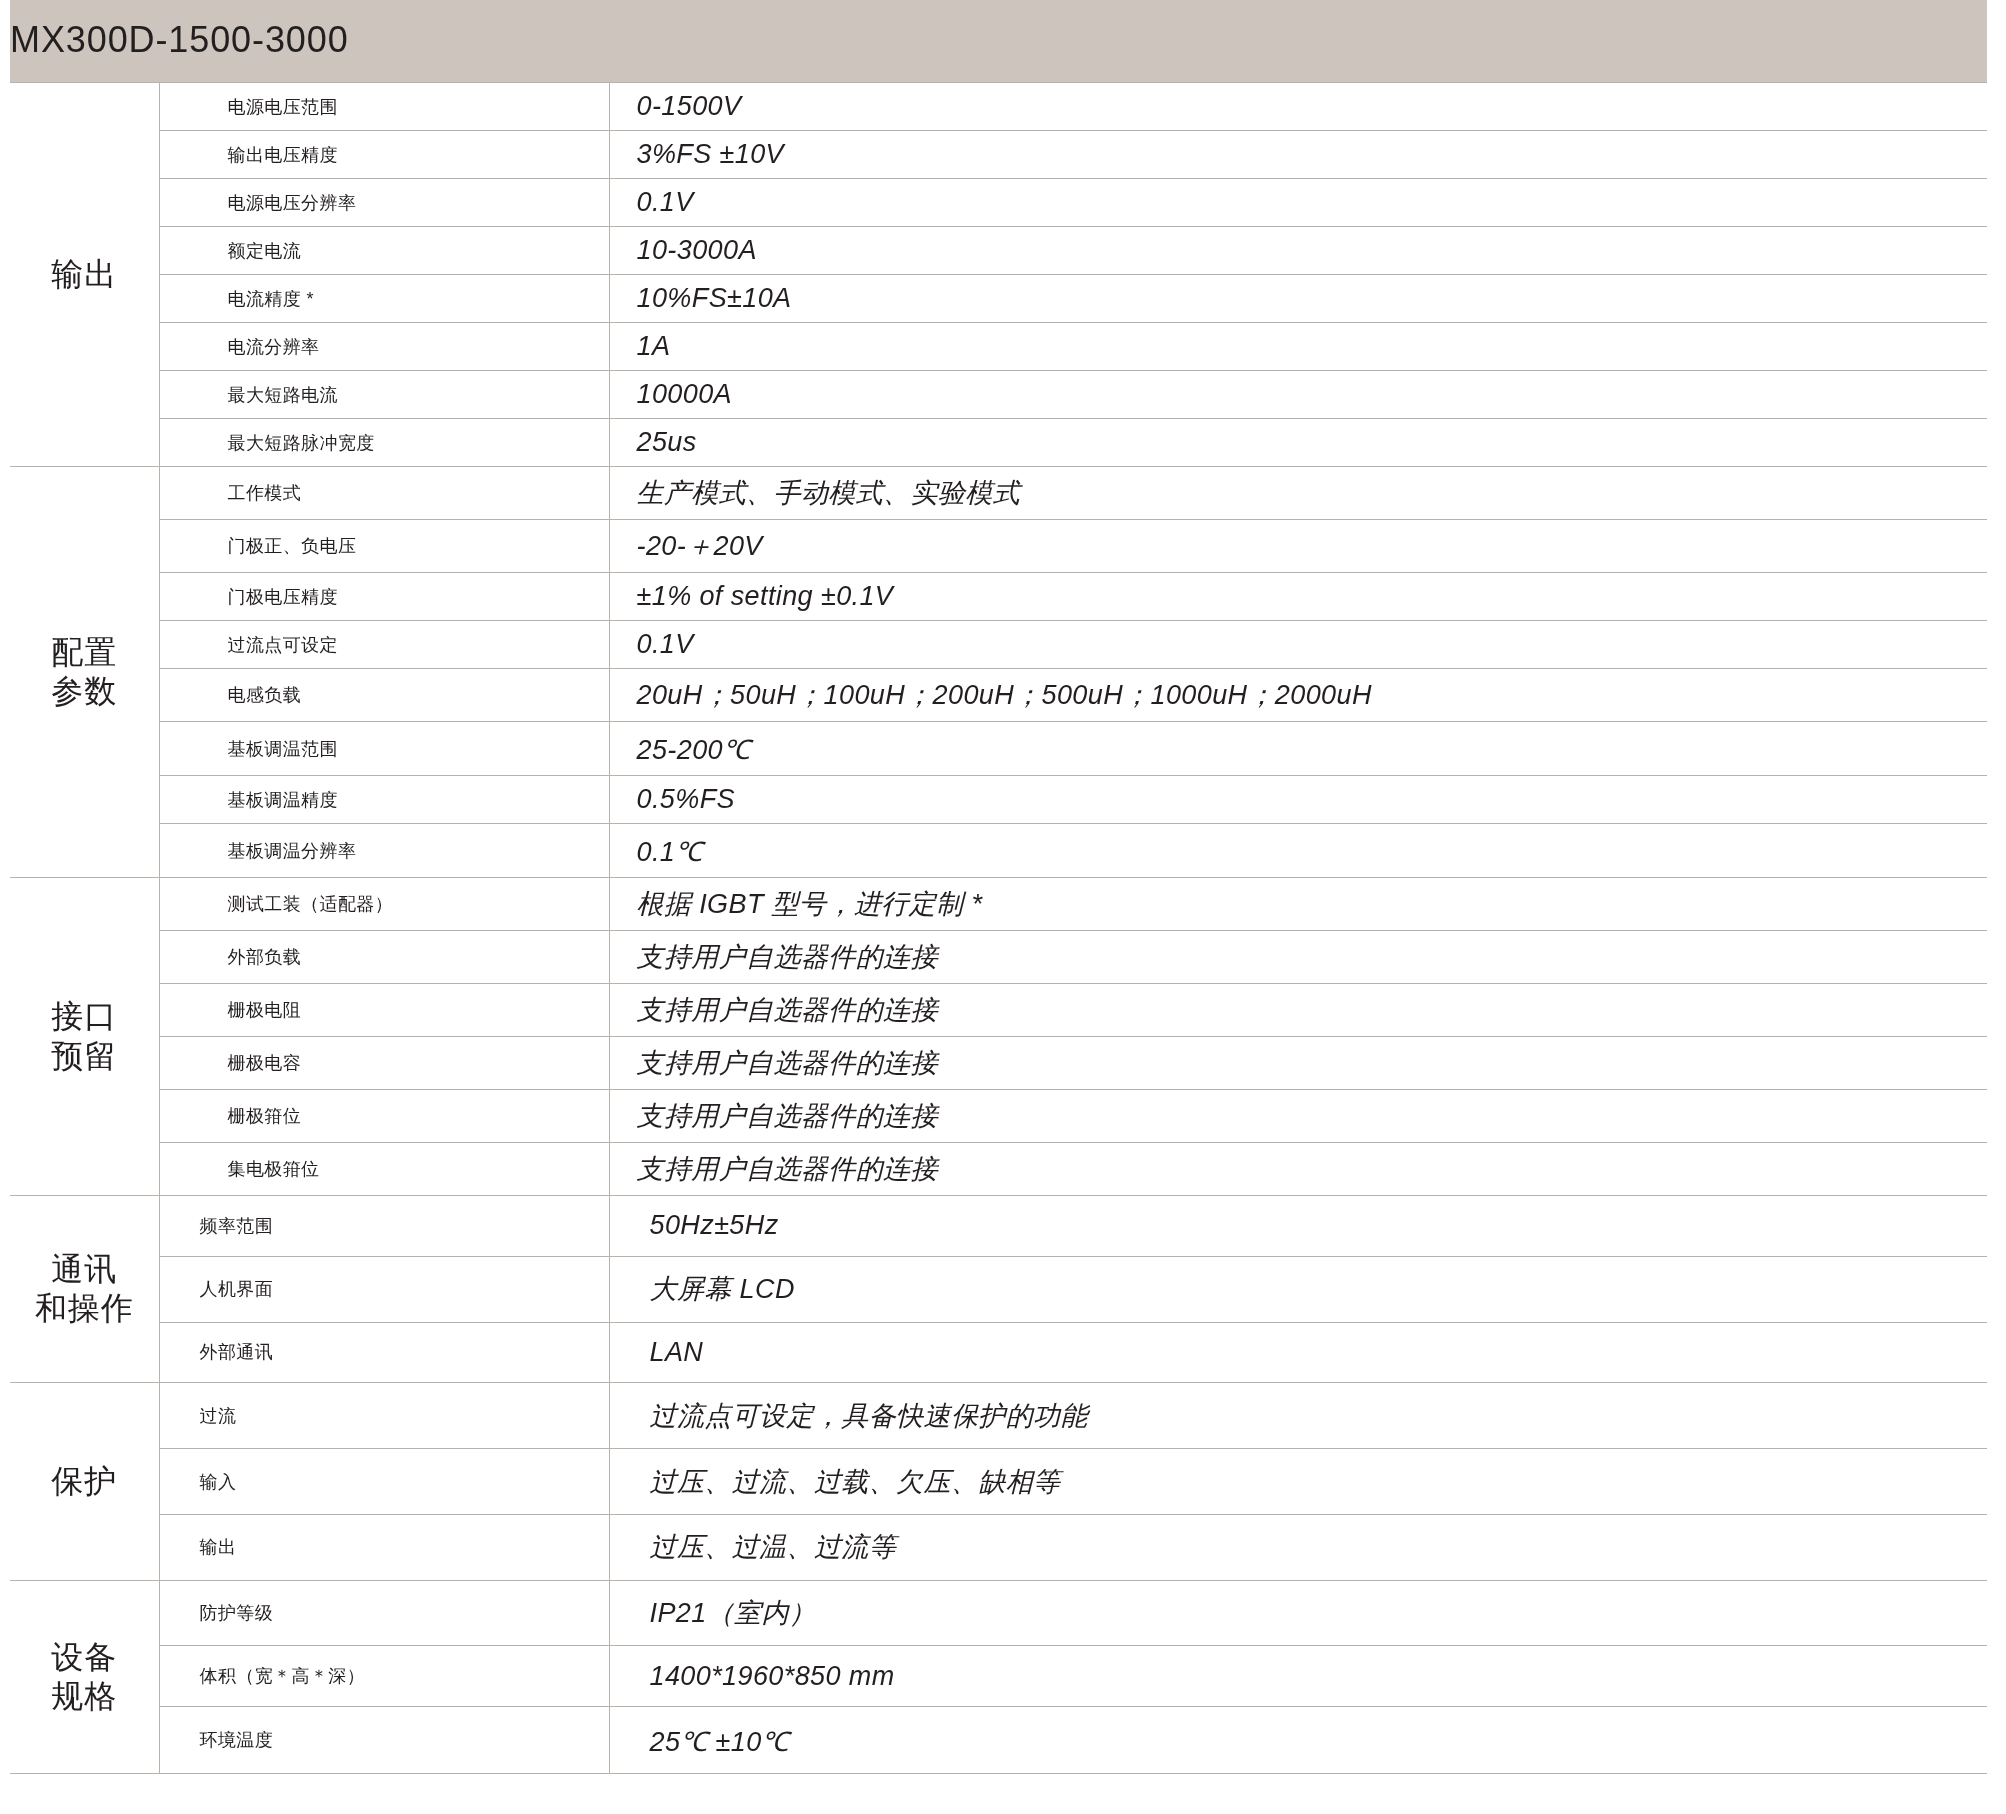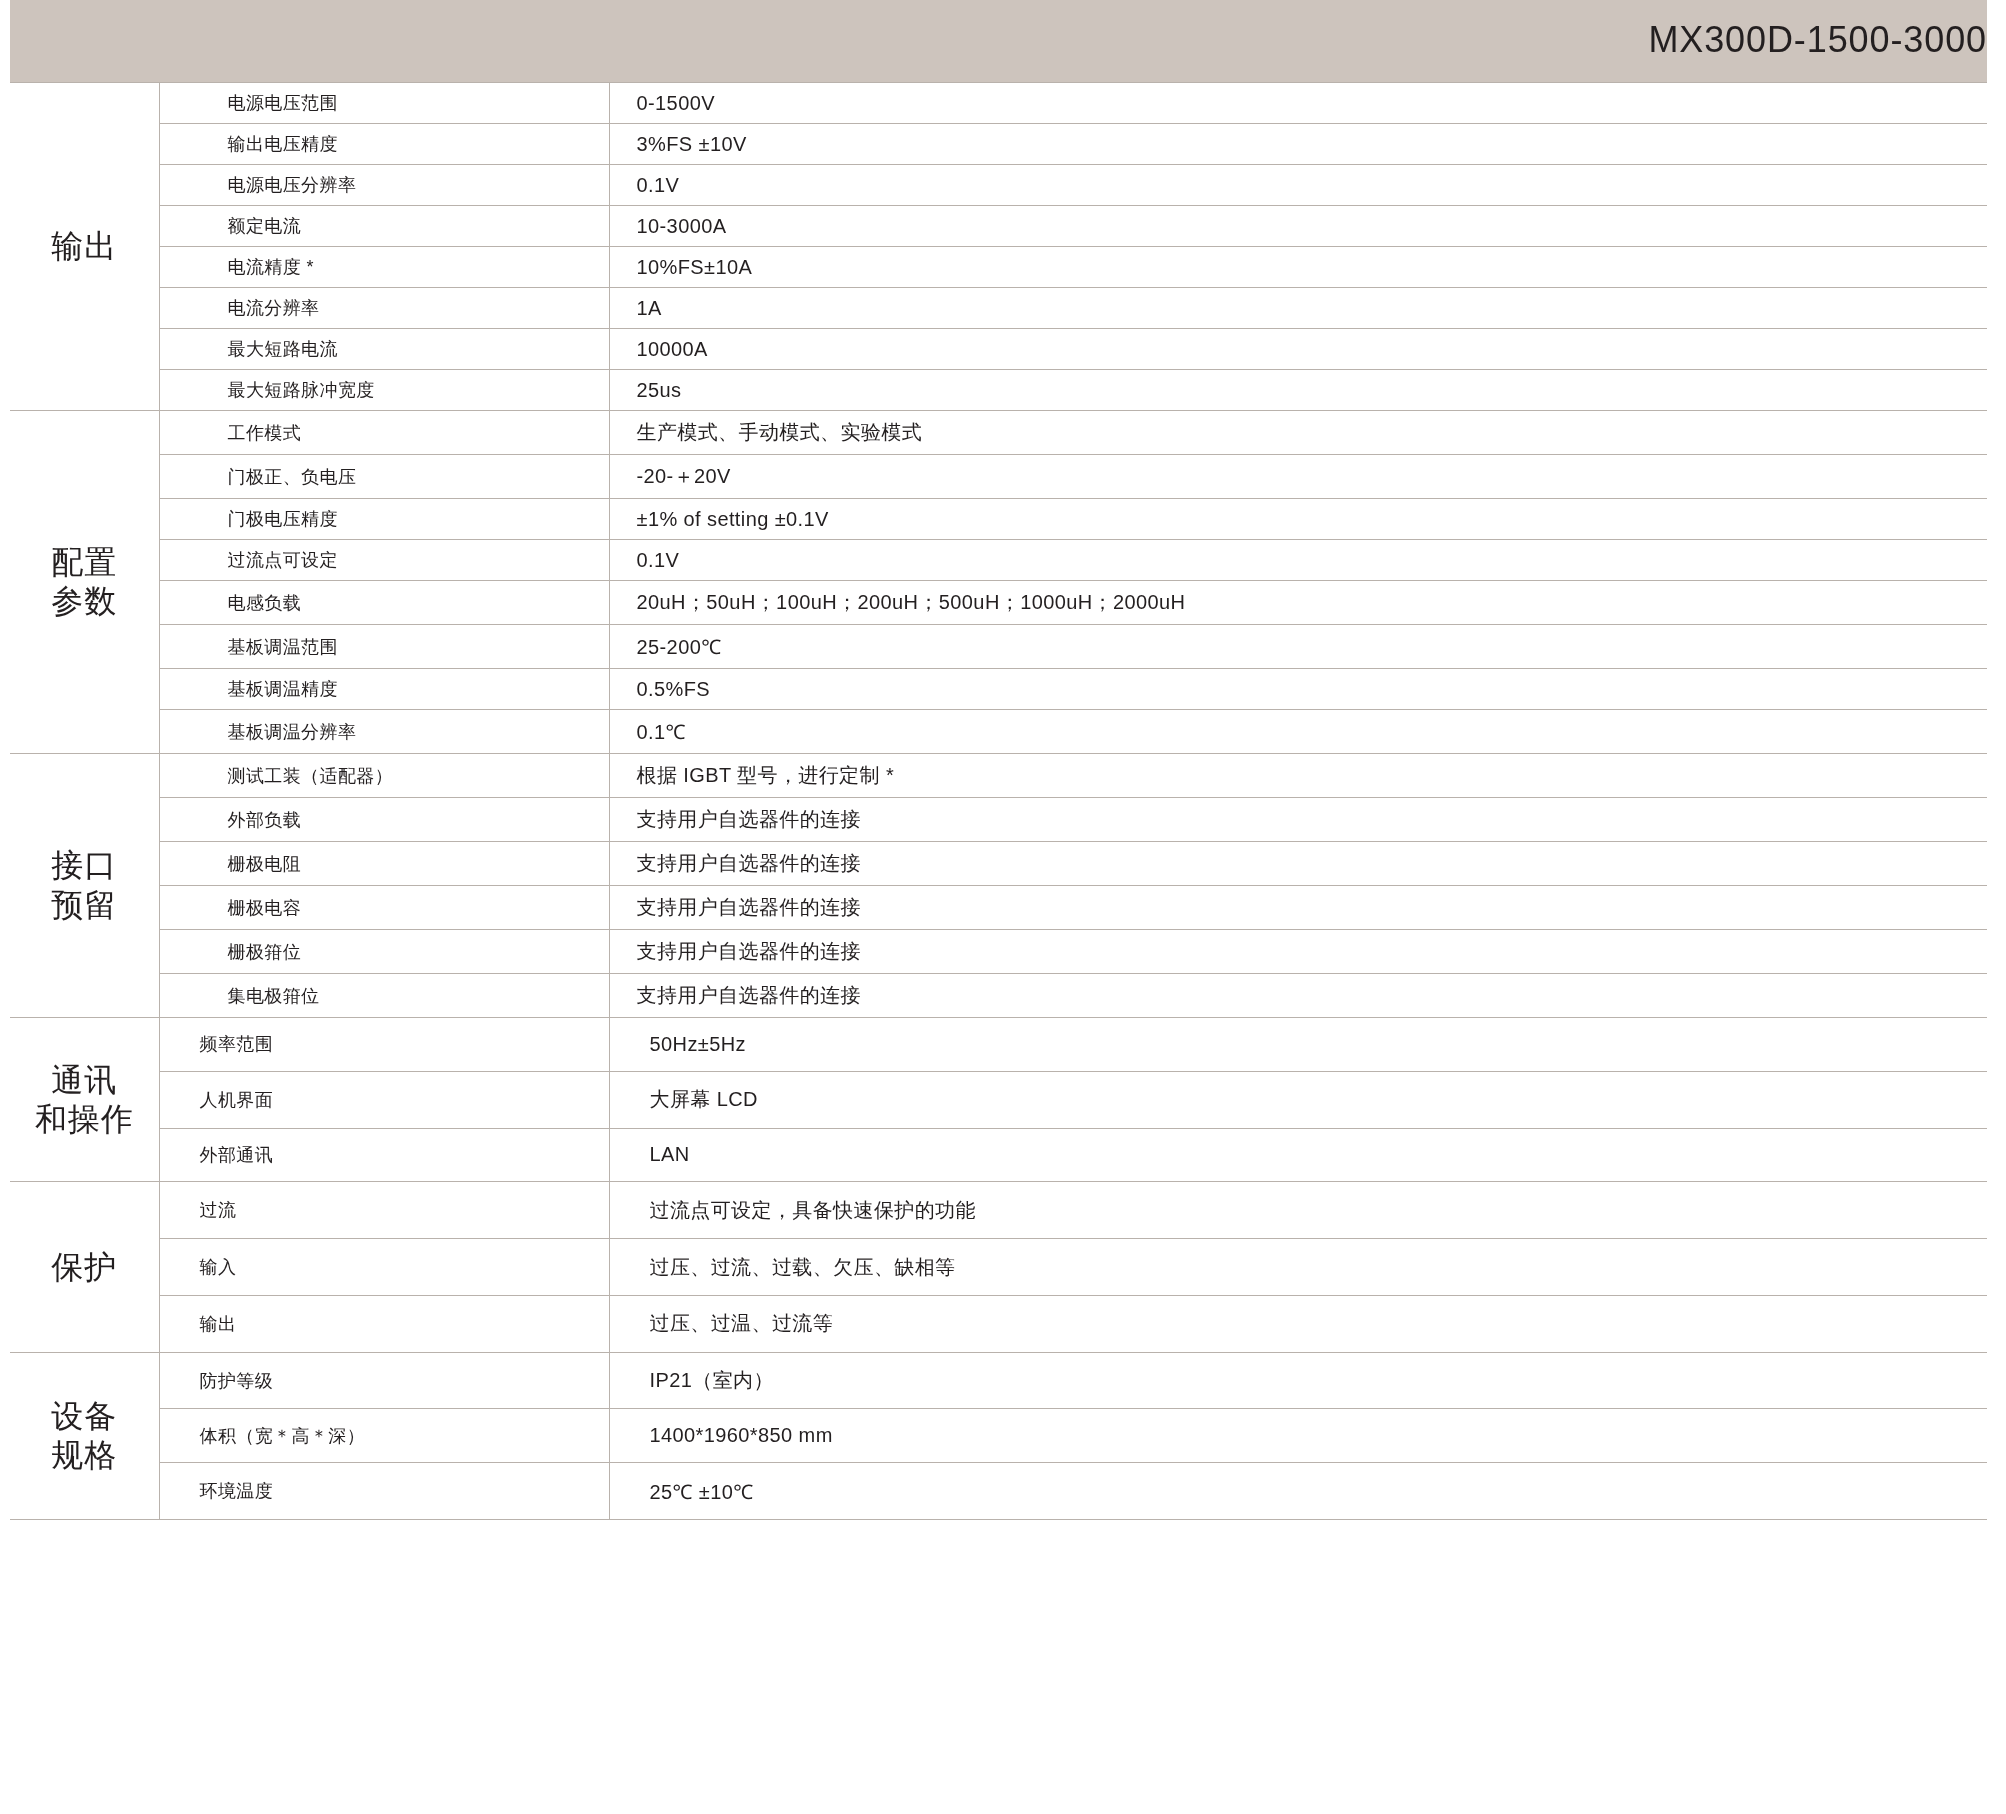--- a/index.html
+++ b/index.html
@@ -22,21 +22,21 @@
     position: relative;
   }
   .spec-table {
     width: 1977px;
     margin-left: 10px;
     border-collapse: collapse;
     table-layout: fixed;
   }
   .title-row td {
     background: #cdc4bd;
-    text-align: right;
+    text-align: left;
     font-size: 36px;
     letter-spacing: 0.9px;
     color: #231f20;
     padding: 19px 0 21px 0;
     border: none;
   }
   td {
     border: 0.9px solid #b9b2ac;
     font-size: 27px;
     color: #231f20;
@@ -52,23 +52,24 @@
   }
   .grp span { display: block; }
   .param {
     width: 450px;
     padding: 8px 0 8px 68px;
     font-size: 18px;
     letter-spacing: 0.4px;
   }
   .value {
     padding: 8px 0 8px 27px;
-    font-size: 20px;
+    font-size: 27px;
     letter-spacing: 0.4px;
     border-right: none;
+    font-style: italic;
   }
   .row-tall .param, .row-tall .value { padding-top: 14.4px; padding-bottom: 14.4px; padding-left: 40px; }
 </style>
 </head>
 <body>
 
 <div class="sheet">
   <table class="spec-table">
     <colgroup>
       <col style="width:149px">

